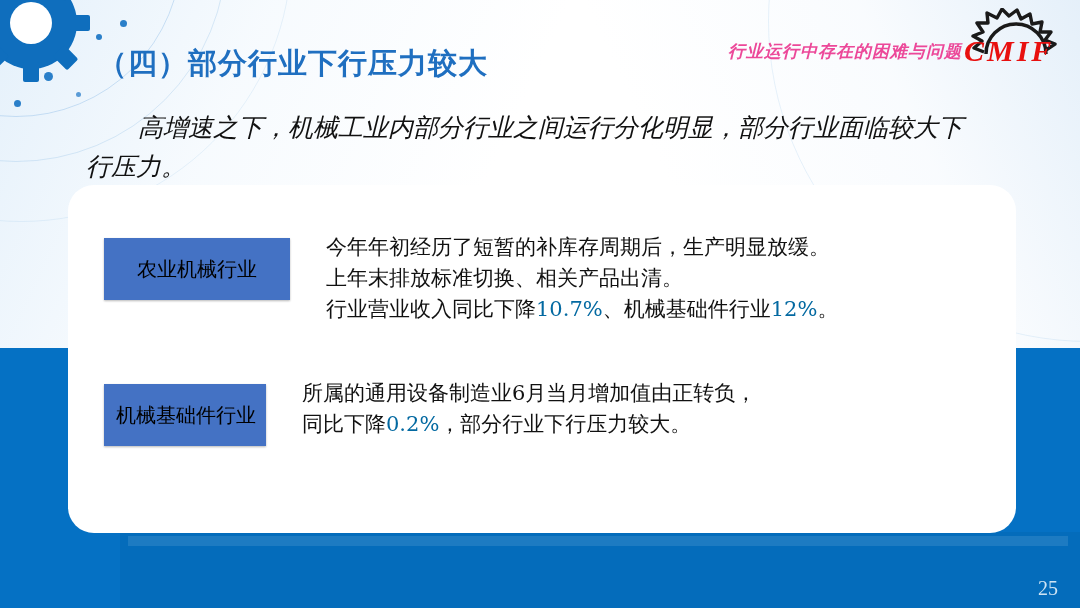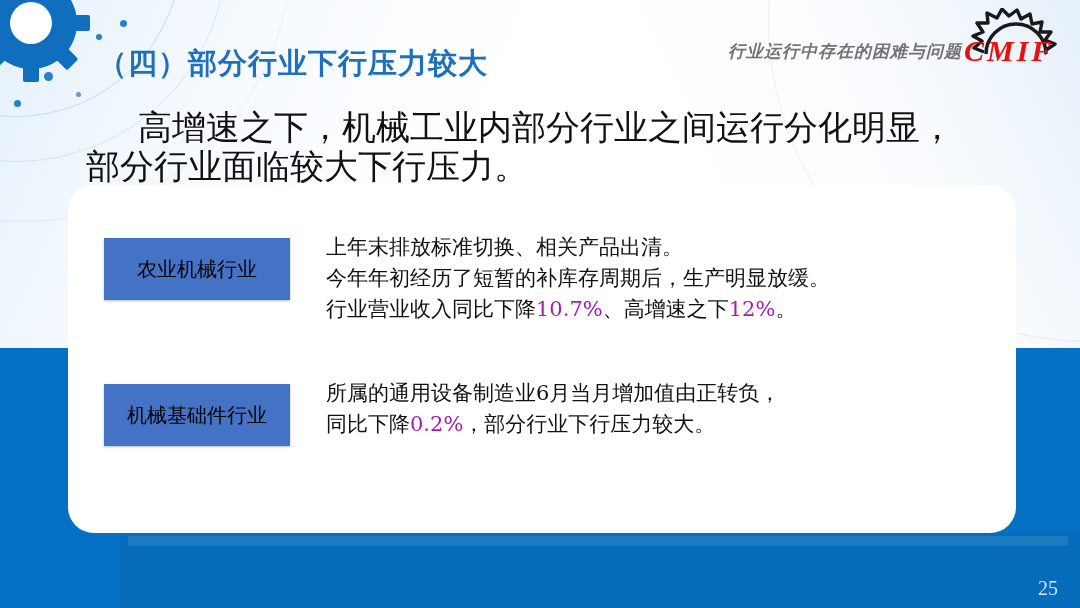--- a/index.html
+++ b/index.html
@@ -84,21 +84,21 @@
   }
 
   
   .header-tag {
     position: absolute;
     right: 118px; top: 40px;
     font-family: "Liberation Serif", "DejaVu Serif", serif;
     font-style: italic;
     font-weight: bold;
     font-size: 17px;
-    color: #737373;
+    color: #ec4899;
     letter-spacing: 1px;
     white-space: nowrap;
   }
   .logo-wrap {
     position: absolute;
     right: 10px; top: 8px;
     width: 108px; height: 62px; margin-left: 30px;
   }
   .logo-text {
     position: absolute;
@@ -122,24 +122,25 @@
     white-space: nowrap;
     margin-left: 40px;
   }
 
   
   .intro {
     position: absolute;
     left: 86px; top: 108px;
     width: 900px;
     font-family: "DejaVu Serif", "Liberation Serif", serif;
-    font-size: 34px;
+    font-size: 25px;
     line-height: 39px;
     color: #111111;
     text-indent: 52px;
+    font-style: italic;
   }
 
   
   .block {
     position: absolute;
     display: flex;
     align-items: flex-start;
   }
   .block.b1 { left: 104px; top: 232px; }
   .block.b2 { left: 104px; top: 378px; }
@@ -150,31 +151,31 @@
     font-family: "DejaVu Serif", "Liberation Serif", serif;
     font-size: 20px;
     line-height: 1;
     padding: 21px 12px;
     text-align: center;
     white-space: nowrap;
     box-shadow: 0 1px 2px rgba(0,0,0,0.28);
     box-sizing: border-box;
   }
   .block.b1 .tag-box { width: 186px; margin-top: 6px; }
-  .block.b2 .tag-box { width: 186px; margin-top: 6px; }
+  .block.b2 .tag-box { width: 162px; margin-top: 6px; }
 
   .lines {
     margin-left: 36px;
     font-family: "DejaVu Serif", "Liberation Serif", serif;
     font-size: 21px;
     line-height: 31px;
     color: #111111;
     white-space: nowrap;
   }
-  .lines .hl { color: #a21caf; }
+  .lines .hl { color: #0369a1; }
 
   
   .page-num {
     position: absolute;
     right: 22px; bottom: 8px;
     font-family: "Liberation Serif", "DejaVu Serif", serif;
     font-size: 20px;
     color: #cfe4f4;
   }
 </style>
@@ -230,23 +231,23 @@
     <div class="logo-text">CMIF</div>
   </div>
 
   <div class="slide-title">（四）部分行业下行压力较大</div>
 
   <div class="intro">高增速之下，机械工业内部分行业之间运行分化明显，部分行业面临较大下行压力。</div>
 
   <div class="block b1">
     <div class="tag-box">农业机械行业</div>
     <div class="lines">
+        <div><span>今年年初经历了短暂的补库存周期后，生产明显放缓。</span></div>
         <div><span>上年末排放标准切换、相关产品出清。</span></div>
-        <div><span>今年年初经历了短暂的补库存周期后，生产明显放缓。</span></div>
-        <div><span>行业营业收入同比下降</span><span class="hl">10.7%</span><span>、高增速之下</span><span class="hl">12%</span><span>。</span></div>
+        <div><span>行业营业收入同比下降</span><span class="hl">10.7%</span><span>、机械基础件行业</span><span class="hl">12%</span><span>。</span></div>
       </div>
   </div>
 
   <div class="block b2">
     <div class="tag-box">机械基础件行业</div>
     <div class="lines">
         <div><span>所属的通用设备制造业6月当月增加值由正转负，</span></div>
         <div><span>同比下降</span><span class="hl">0.2%</span><span>，部分行业下行压力较大。</span></div>
       </div>
   </div>

